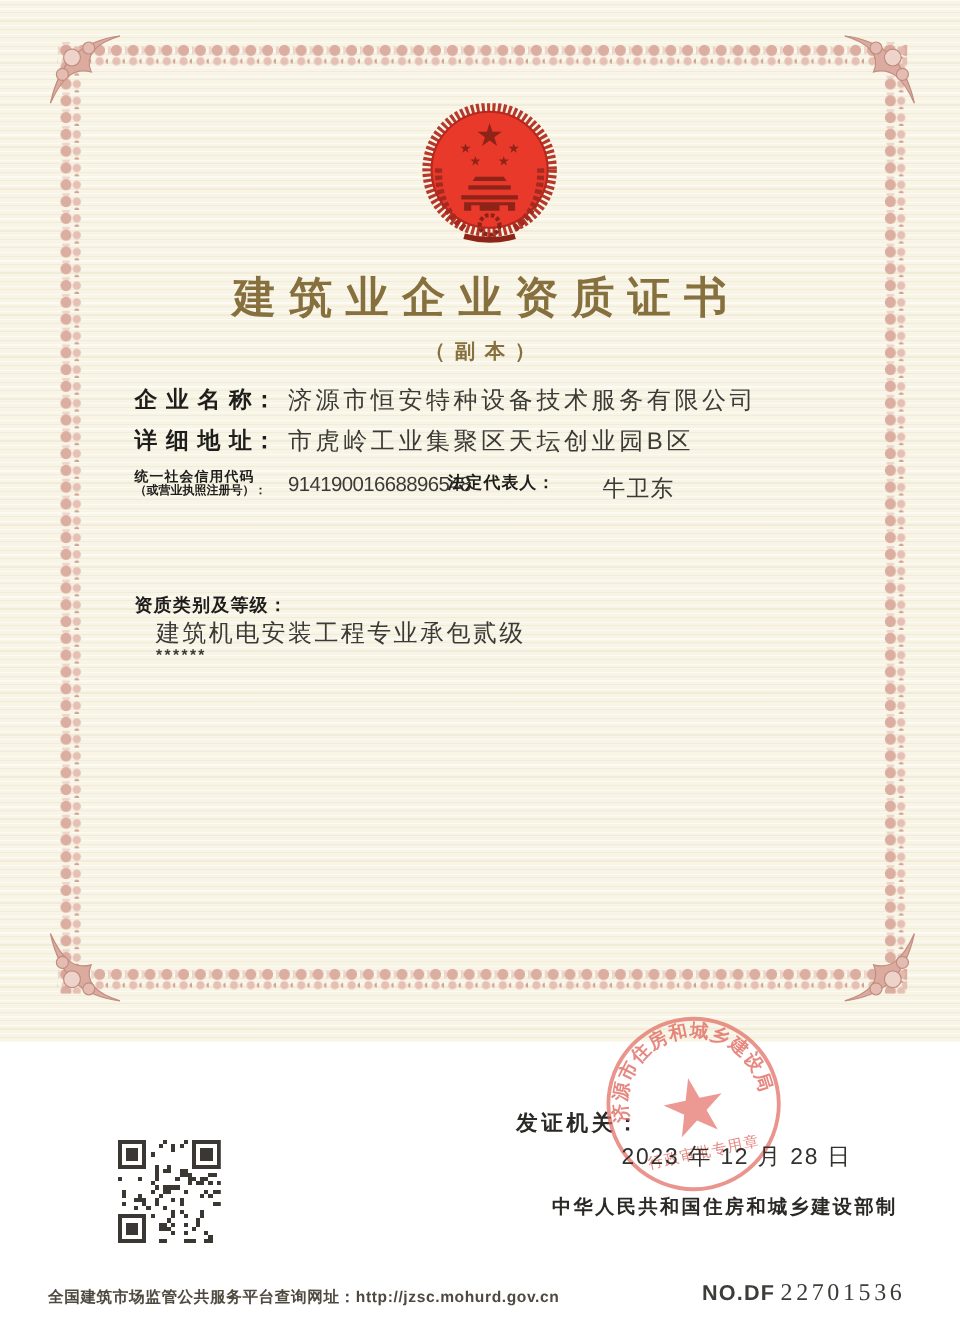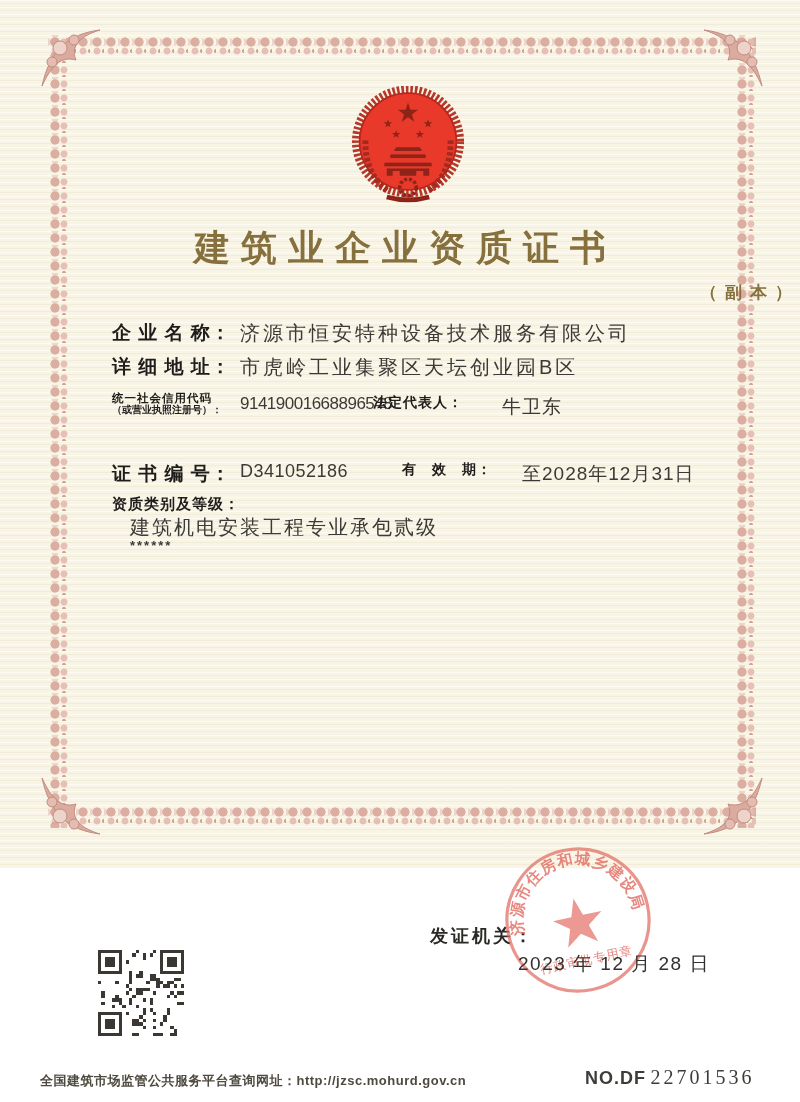--- a/index.html
+++ b/index.html
@@ -47,21 +47,21 @@
   .c-br{right:34px;bottom:30px;transform:scale(-1,-1);}
   
   .emblem{position:absolute;left:348px;top:86px;width:120px;height:118px;}
   .title{
     position:absolute;left:0;top:224px;width:100%;
     text-align:center;font-size:36px;font-weight:bold;
     letter-spacing:11px;text-indent:11px;color:#86703d;
   }
   .subtitle{
     position:absolute;left:0;top:281px;width:100%;
-    text-align:right;font-size:17px;font-weight:bold;
+    text-align:center;font-size:17px;font-weight:bold;
     letter-spacing:8px;text-indent:8px;color:#86703d;
   }
   
   .row{position:absolute;left:112px;white-space:nowrap;}
   .lab{display:inline-block;width:128px;font-weight:bold;font-size:19px;color:#1e1d1b;letter-spacing:1px;vertical-align:top;}
   .val{font-size:20px;letter-spacing:3px;color:#3c3a36;vertical-align:top;}
   .lab2{position:absolute;font-weight:bold;font-size:14px;color:#1e1d1b;letter-spacing:1px;}
   .val2{position:absolute;font-size:19px;letter-spacing:1px;color:#3c3a36;}
   .code{font-size:17px;letter-spacing:-0.5px;color:#3c3a36;}
   .lab-small{display:inline-block;width:128px;font-weight:bold;color:#1e1d1b;vertical-align:top;line-height:12px;padding-top:1px;}
@@ -158,45 +158,41 @@
     <span class="lab">详 细 地 址：</span><span class="val">市虎岭工业集聚区天坛创业园B区</span>
   </div>
 
   <div class="row" style="top:391px">
     <span class="lab-small"><span class="l1">统一社会信用代码</span><span class="l2">（或营业执照注册号）：</span></span><span class="code" style="position:relative;top:3px">91419001668896548</span>
     <span class="lab2" style="left:261px;top:3px">法定代表人：</span>
     <span class="val2" style="left:390px;top:3px">牛卫东</span>
   </div>
 
 
-  <div class="row" style="top:461px">
-    <span class="lab">证 书 编 号：</span><span class="code" style="font-size:18px;letter-spacing:.5px">D341052186</span>
-    <span class="lab2" style="left:290px;top:0px">有　效　期：</span>
-    <span class="val2" style="left:410px;top:0px">至2028年12月31日</span>
-  </div>
 
   <div class="qual-label">资质类别及等级：</div>
   <div class="qual-value">建筑机电安装工程专业承包贰级</div>
   <div class="qual-stars">******</div>
 
   <div class="authority">发证机关：</div>
 
   <svg class="seal" viewBox="0 0 160 160">
     <defs>
       <path id="sealArc" d="M 24 80 A 56 56 0 1 1 136 80"></path>
     </defs>
     <circle cx="80" cy="80" r="71" fill="none" stroke="#e0695f" stroke-width="3.2" opacity=".8"></circle>
     <text font-size="15.5" font-weight="bold" fill="#e0695f" letter-spacing="1" opacity=".9">
       <textPath href="#sealArc" startOffset="50%" text-anchor="middle">济源市住房和城乡建设局</textPath>
     </text>
     <path transform="translate(80,84)" fill="#e4776d" opacity=".85" d="M0,-26 L5.9,-8.1 L24.7,-8 L9.5,3.1 L15.3,21 L0,10 L-15.3,21 L-9.5,3.1 L-24.7,-8 L-5.9,-8.1 Z"></path>
     <text x="80" y="125" text-anchor="middle" font-size="12.5" fill="#e0695f" letter-spacing="1" opacity=".9">行政审批专用章</text>
   </svg>
 
   <div class="issue-date">2023 年 12 月 28 日</div>
+  <div class="made-by">中华人民共和国住房和城乡建设部制</div>
 
   <div class="qr">
     <svg viewBox="0 0 25 25" width="86" height="86" fill="#3b3834" shape-rendering="crispEdges">
         <rect x="11" y="0" width="1" height="1"></rect>
         <rect x="16" y="0" width="1" height="1"></rect>
         <rect x="10" y="1" width="1" height="1"></rect>
         <rect x="13" y="1" width="1" height="1"></rect>
         <rect x="15" y="1" width="1" height="1"></rect>
         <rect x="13" y="2" width="1" height="1"></rect>
         <rect x="8" y="3" width="1" height="1"></rect>

